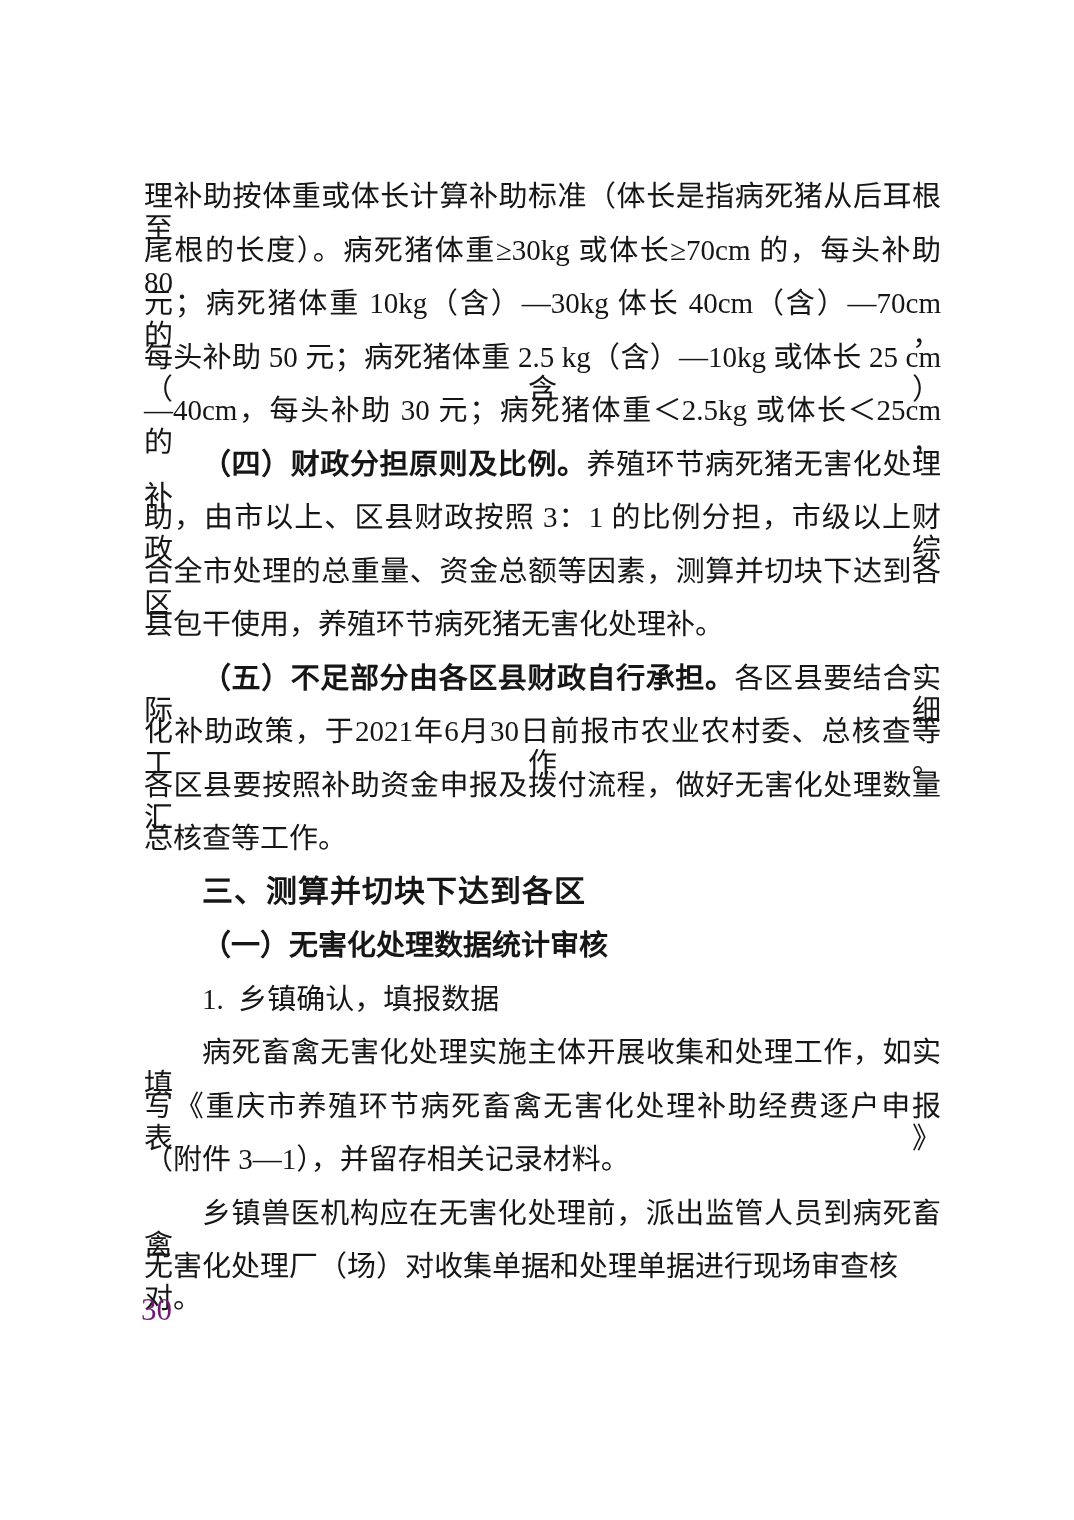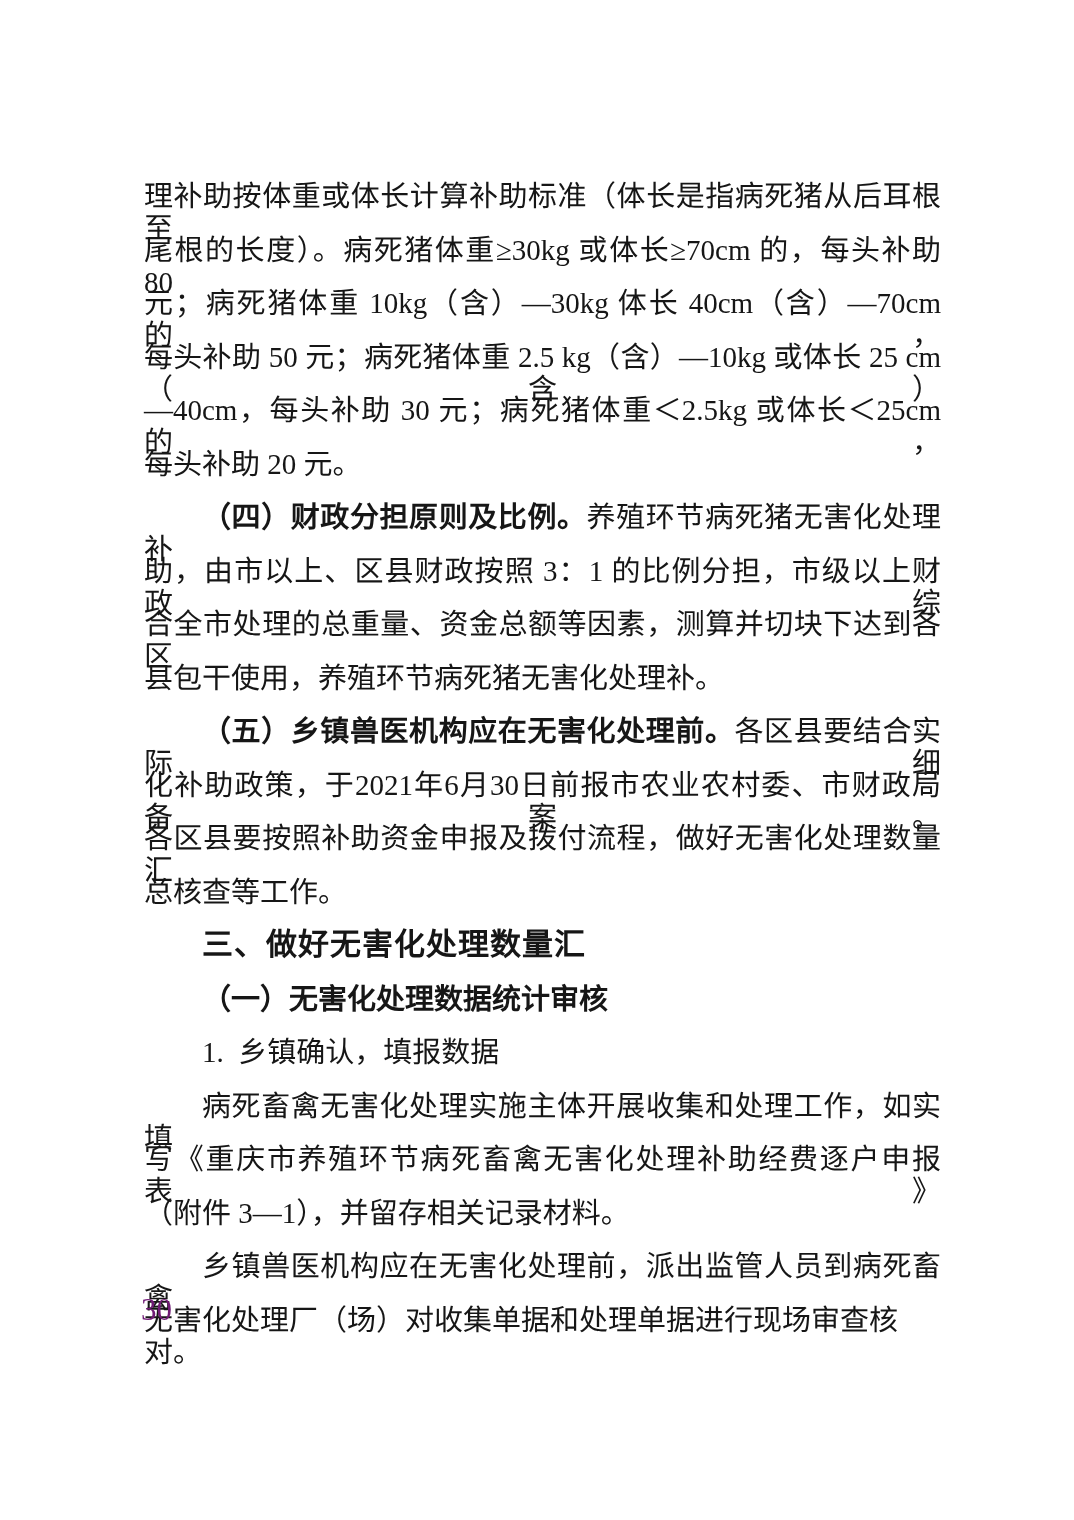--- a/index.html
+++ b/index.html
@@ -64,30 +64,29 @@
 </head>
 <body>
 
 <div class="page">
   <main class="text-block">
       <div class="line body justify"><span>理补助按体重或体长计算补助标准（体长是指病死猪从后耳根至</span></div>
       <div class="line body justify"><span>尾根的长度）。病死猪体重≥30kg 或体长≥70cm 的，每头补助 80</span></div>
       <div class="line body justify"><span>元；病死猪体重 10kg（含）—30kg 体长 40cm（含）—70cm 的，</span></div>
       <div class="line body justify"><span>每头补助 50 元；病死猪体重 2.5 kg（含）—10kg 或体长 25 cm（含）</span></div>
       <div class="line body justify"><span>—40cm，每头补助 30 元；病死猪体重＜2.5kg 或体长＜25cm 的，</span></div>
-      <div class="line body"><span>每头补助 20 元。</span></div>
       <div class="line body indent justify"><span class="lead-bold">（四）财政分担原则及比例。</span><span>养殖环节病死猪无害化处理补</span></div>
       <div class="line body justify"><span>助，由市以上、区县财政按照 3：1 的比例分担，市级以上财政综</span></div>
       <div class="line body justify"><span>合全市处理的总重量、资金总额等因素，测算并切块下达到各区</span></div>
       <div class="line body"><span>县包干使用，养殖环节病死猪无害化处理补。</span></div>
-      <div class="line body indent justify"><span class="lead-bold">（五）乡镇兽医机构应在无害化处理前。</span><span>各区县要结合实际细</span></div>
-      <div class="line body justify"><span>化补助政策，于2021年6月30日前报市农业农村委、市财政局备案。</span></div>
+      <div class="line body indent justify"><span class="lead-bold">（五）不足部分由各区县财政自行承担。</span><span>各区县要结合实际细</span></div>
+      <div class="line body justify"><span>化补助政策，于2021年6月30日前报市农业农村委、总核查等工作。</span></div>
       <div class="line body justify"><span>各区县要按照补助资金申报及拨付流程，做好无害化处理数量汇</span></div>
       <div class="line body"><span>总核查等工作。</span></div>
-      <div class="line heading1 indent"><span class="lead-bold">三、做好无害化处理数量汇</span></div>
+      <div class="line heading1 indent"><span class="lead-bold">三、测算并切块下达到各区</span></div>
       <div class="line heading2 indent"><span>（一）无害化处理数据统计审核</span></div>
       <div class="line heading3 indent"><span>1.  乡镇确认，填报数据</span></div>
       <div class="line body indent justify"><span>病死畜禽无害化处理实施主体开展收集和处理工作，如实填</span></div>
       <div class="line body justify"><span>写《重庆市养殖环节病死畜禽无害化处理补助经费逐户申报表》</span></div>
       <div class="line body"><span>（附件 3—1），并留存相关记录材料。</span></div>
       <div class="line body indent justify"><span>乡镇兽医机构应在无害化处理前，派出监管人员到病死畜禽</span></div>
       <div class="line body"><span>无害化处理厂（场）对收集单据和处理单据进行现场审查核对。</span></div>
     </main>
   <div class="page-number">30</div>
 </div>

